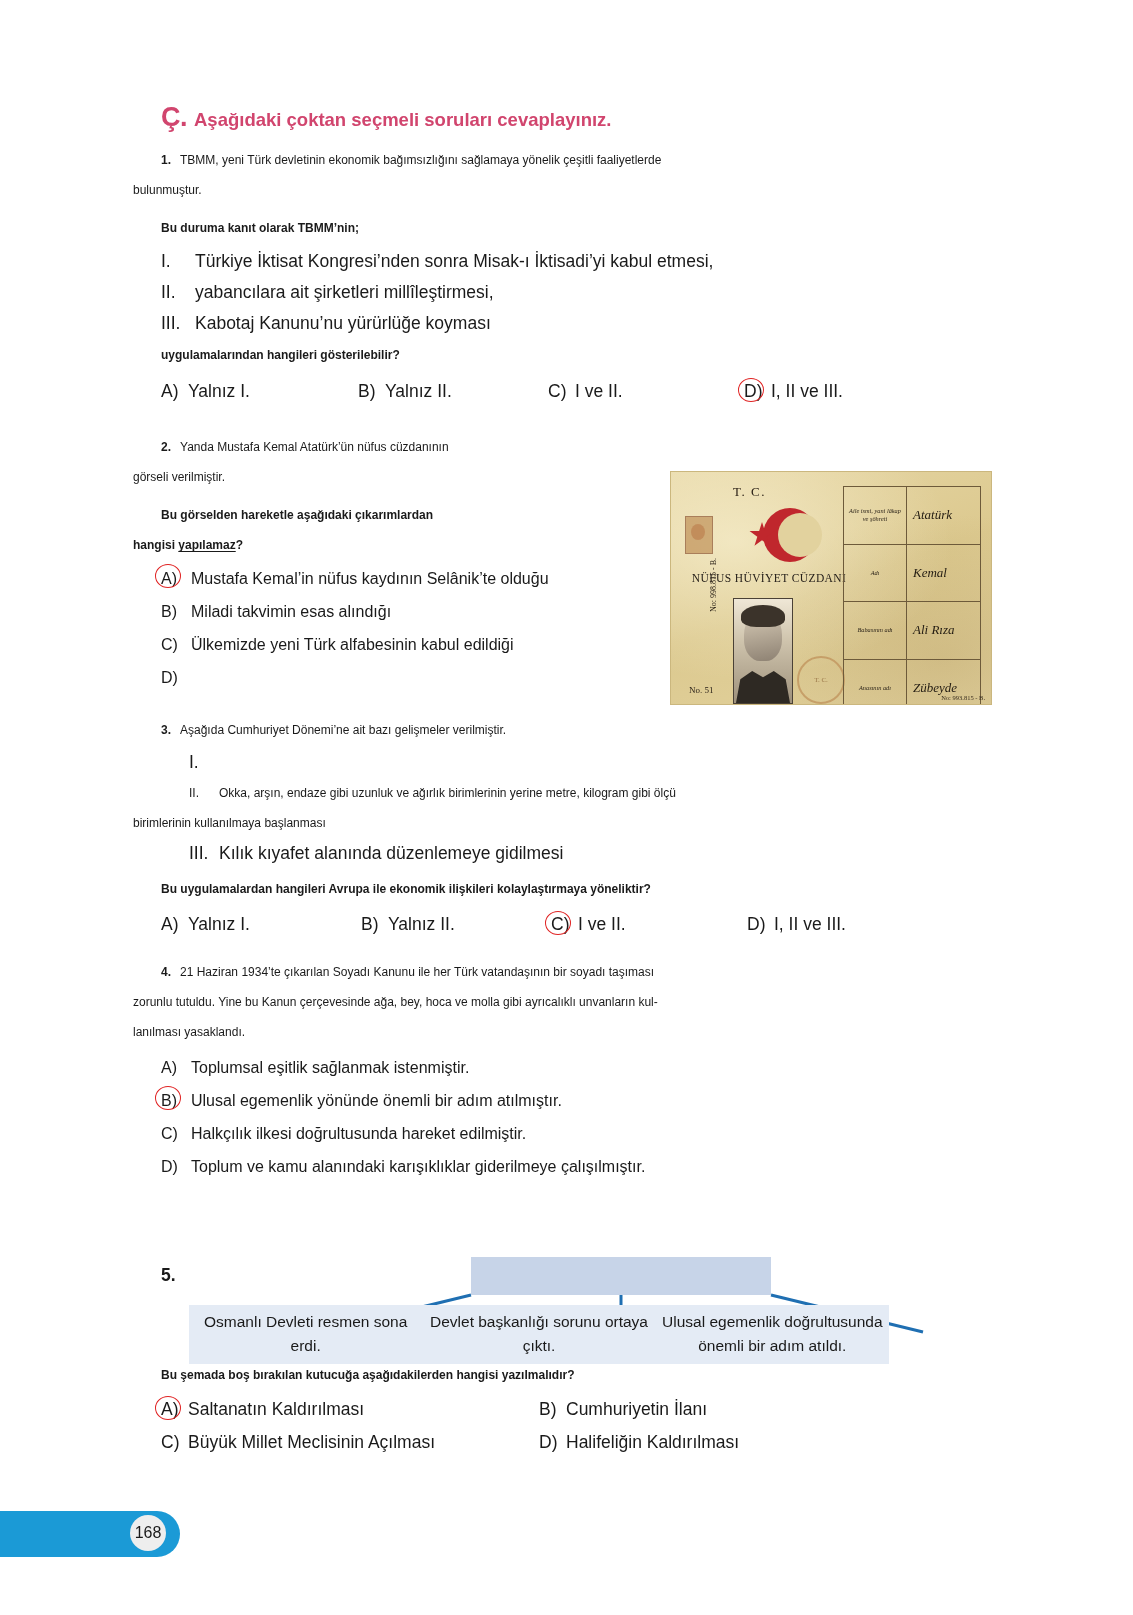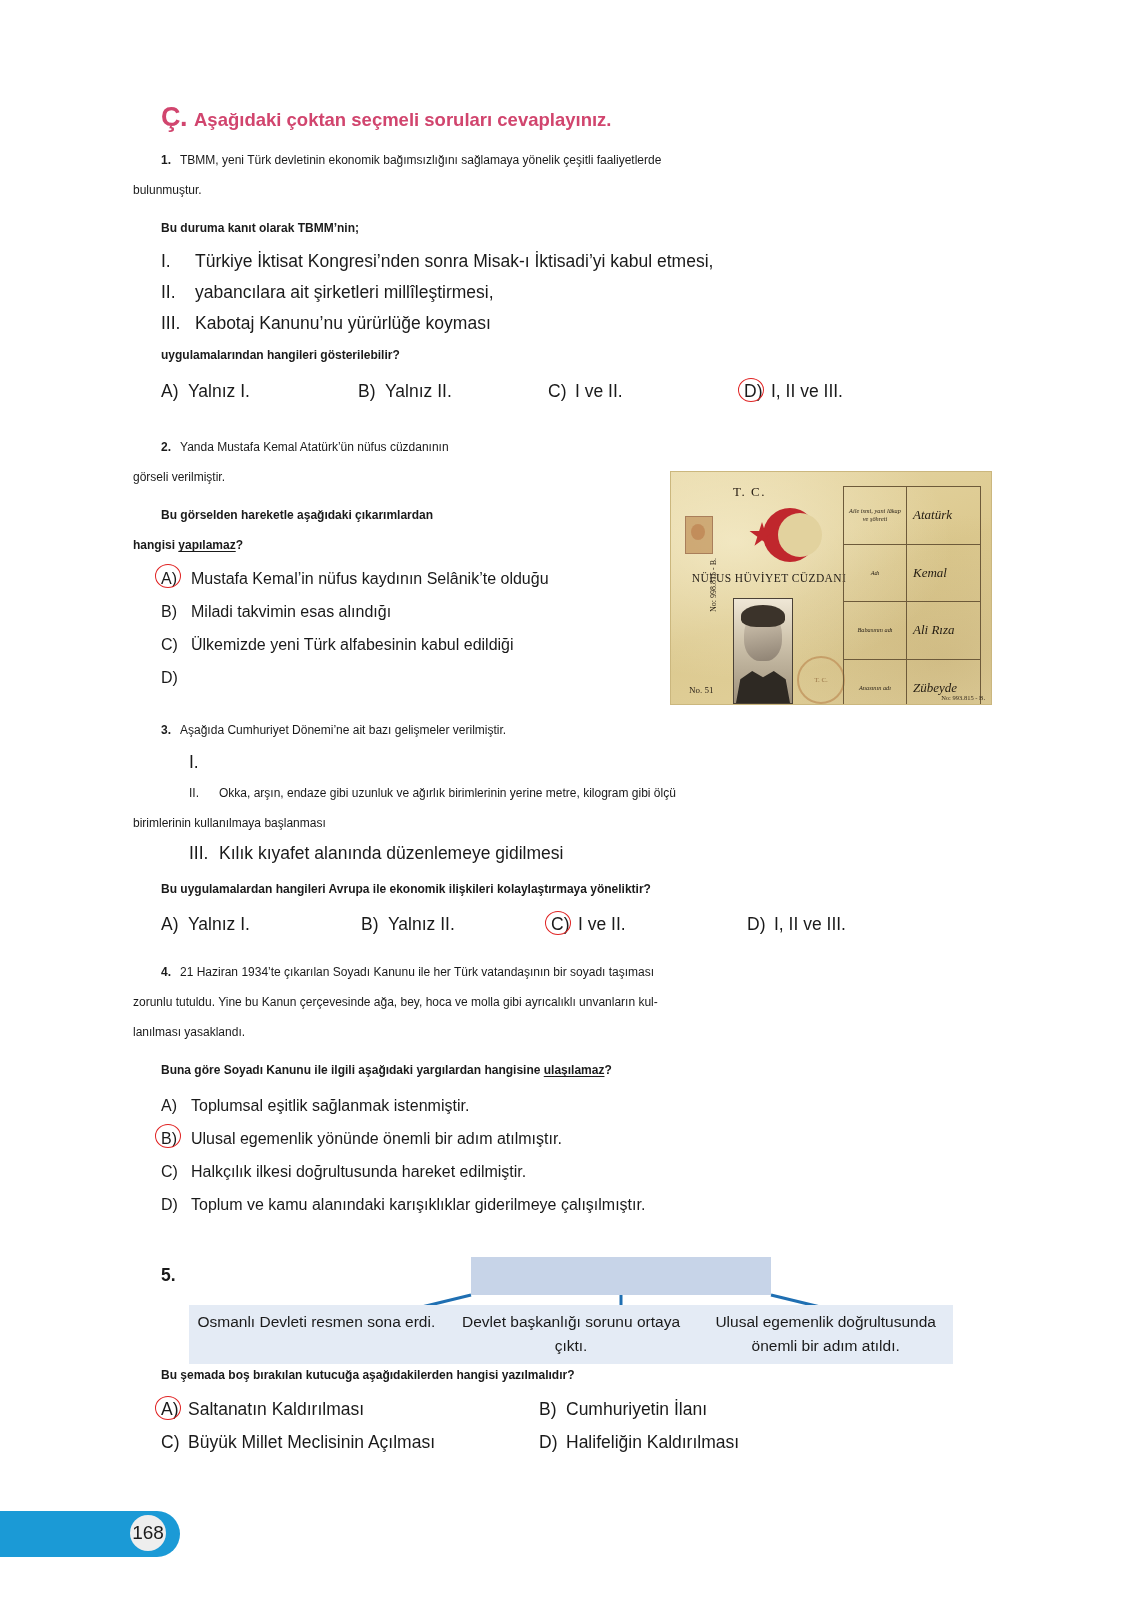--- a/index.html
+++ b/index.html
@@ -336,21 +336,21 @@
     left: 310px;
     top: 7px;
     width: 300px;
     height: 38px;
     background: #c7d4e8;
   }
   .dia-bottom {
     position: absolute;
     left: 28px;
     top: 55px;
-    width: 764px;
+    width: 700px;
     display: flex;
     justify-content: space-between;
   }
   .dia-box {
     width: 260px;
     min-height: 54px;
     background: #e4ebf5;
     font-size: 15.5px;
     line-height: 24px;
     text-align: center;
@@ -378,21 +378,21 @@
   }
   .page-num {
     position: absolute;
     left: 130px;
     bottom: 64px;
     width: 36px;
     height: 36px;
     border-radius: 50%;
     background: #eeeeee;
     color: #1a1a1a;
-    font-size: 19px;
+    font-size: 16px;
     display: flex;
     align-items: center;
     justify-content: center;
   }
 </style>
 </head>
 <body>
 
 <div class="page">
   <div class="content">
@@ -556,23 +556,20 @@
         </div>
       </div>
     </div>
 
     <div class="q-block" style="left:0px; top:957px; width:888px;">
       <div class="para">
         <span class="qnum" style="margin-left:28px;">4.</span><span>21 Haziran 1934’te çıkarılan Soyadı Kanunu ile her Türk vatandaşının bir soyadı taşıması</span>
       </div>
       <div class="para">zorunlu tutuldu. Yine bu Kanun çerçevesinde ağa, bey, hoca ve molla gibi ayrıcalıklı unvanların kul-</div>
       <div class="para last-line">lanılması yasaklandı.</div>
-      <div class="para bold" style="margin-left:28px; margin-top:8px;">
-        <span>Buna göre Soyadı Kanunu ile ilgili aşağıdaki yargılardan hangisine </span><span class="uline">ulaşılamaz</span><span>?</span>
-      </div>
       <div class="opt-stack" style="margin-left:28px; margin-top:4px;">
         <div class="opt">
           <span class="opt-letter">A)</span>
           <span class="opt-text">Toplumsal eşitlik sağlanmak istenmiştir.</span>
         </div>
         <div class="opt">
           <span class="opt-letter circled">B)</span>
           <span class="opt-text">Ulusal egemenlik yönünde önemli bir adım atılmıştır.</span>
         </div>
         <div class="opt">

